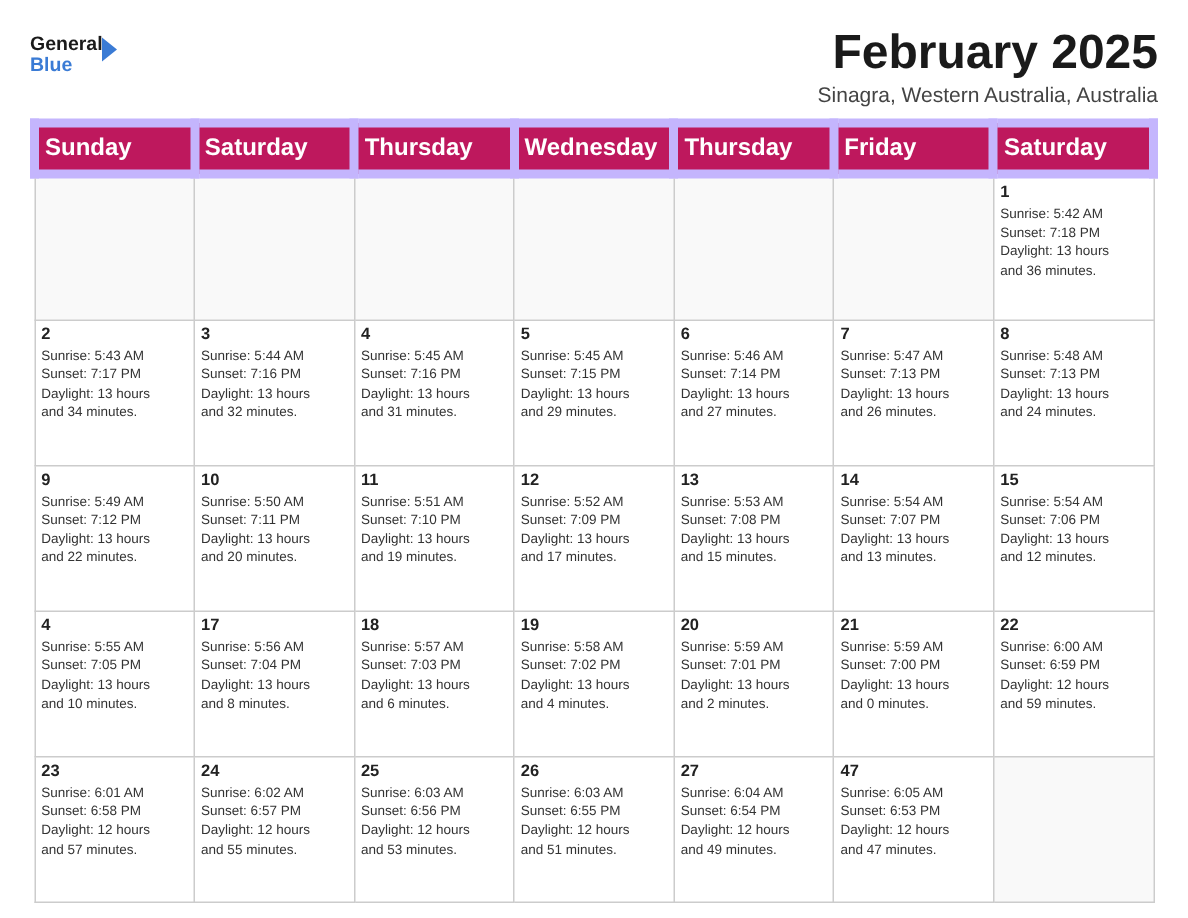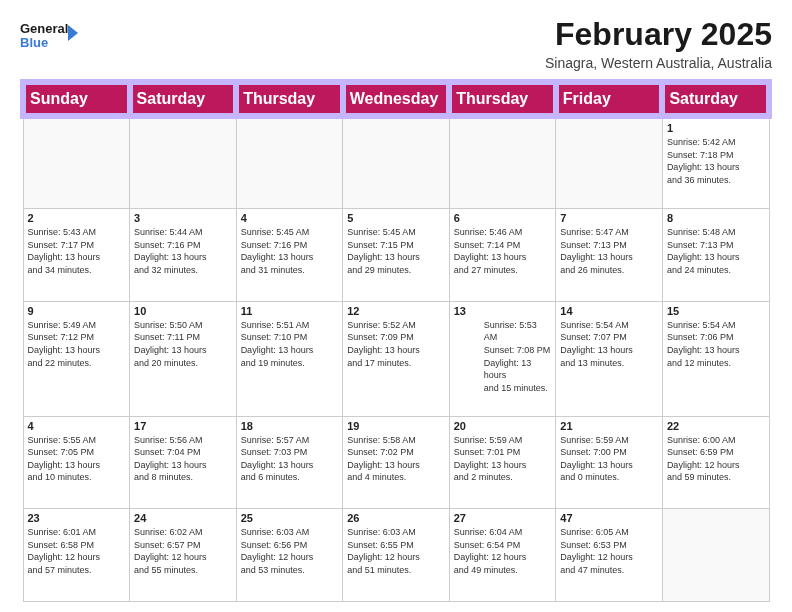--- a/index.html
+++ b/index.html
@@ -203,21 +203,21 @@
           </td>
           <td>
             <span class="day-number">12</span>
             <div class="day-info" style="white-space: pre-line;">Sunrise: 5:52 AM
 Sunset: 7:09 PM
 Daylight: 13 hours
 and 17 minutes.</div>
           </td>
           <td>
             <span class="day-number">13</span>
-            <div class="day-info" style="white-space: pre-line; margin-left: 30px;">Sunrise: 5:53 AM
+            <div class="day-info" style="white-space: pre-line;">Sunrise: 5:53 AM
 Sunset: 7:08 PM
 Daylight: 13 hours
 and 15 minutes.</div>
           </td>
           <td>
             <span class="day-number">14</span>
             <div class="day-info" style="white-space: pre-line;">Sunrise: 5:54 AM
 Sunset: 7:07 PM
 Daylight: 13 hours
 and 13 minutes.</div>

